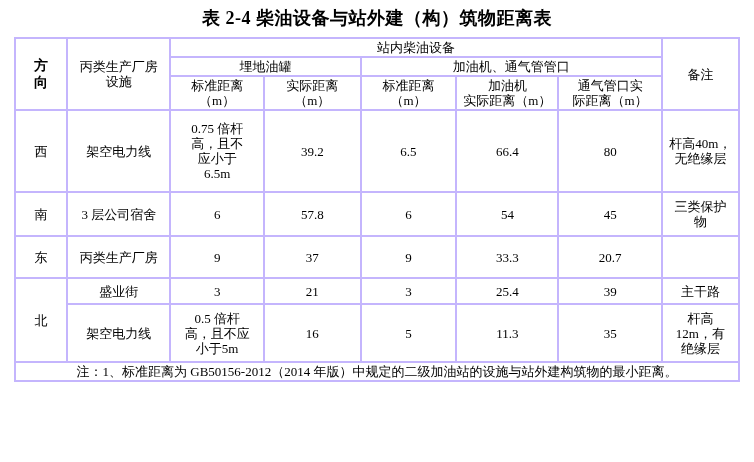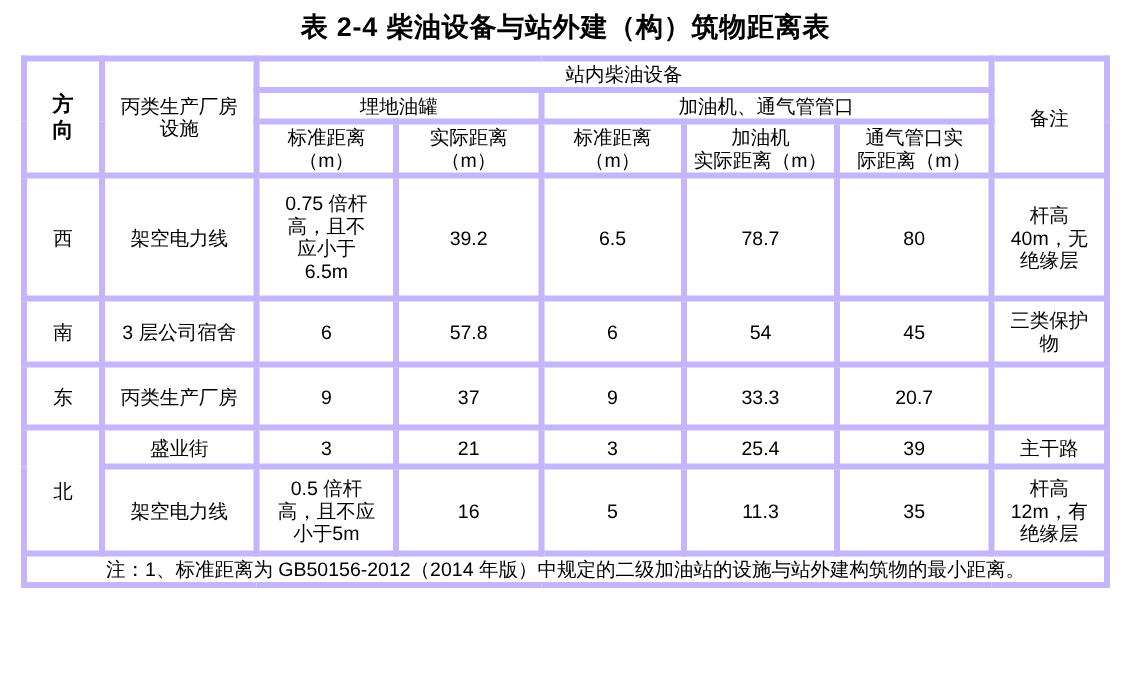--- a/index.html
+++ b/index.html
@@ -13,36 +13,37 @@
     font-family: "Liberation Sans", sans-serif;
     color: #000000;
     overflow: hidden;
   }
   #page {
     position: relative;
     width: 754px;
     height: 346px;
     box-sizing: border-box;
     padding: 0 14px;
+    font-family: Liberation Serif, serif;
   }
   .title {
     text-align: center;
     font-size: 18px;
     font-weight: bold;
     letter-spacing: 0.5px;
     padding: 8px 0 9px 0;
     line-height: 20px;
   }
   table.main {
     width: 726px;
     border-collapse: collapse;
     table-layout: fixed;
   }
   table.main td, table.main th {
-    border: 4px solid #c4b5fd;
+    border: 2px solid #c4b5fd;
     text-align: center;
     vertical-align: middle;
     font-size: 13px;
     font-weight: normal;
     padding: 1px 2px;
     line-height: 15px;
   }
   .dir {
     font-weight: bold;
     font-size: 14px;
@@ -132,21 +133,21 @@
 际距离（m）</span>
         </td>
       </tr>
 
       <tr style="height:82px">
         <td class="dir">西</td>
         <td class="val">架空电力线</td>
         <td class="num" style="padding:0 15px">0.75 倍杆高，且不应小于6.5m</td>
         <td class="val">39.2</td>
         <td class="num">6.5</td>
-        <td class="val">78.7</td>
+        <td class="val">66.4</td>
         <td class="val">80</td>
         <td class="small" style="padding:0 5px">杆高40m，无绝缘层</td>
       </tr>
 
       <tr style="height:44px">
         <td class="dir">南</td>
         <td class="val" style="padding:0 6px">3 层公司宿舍</td>
         <td class="num">6</td>
         <td class="val">57.8</td>
         <td class="num">6</td>

